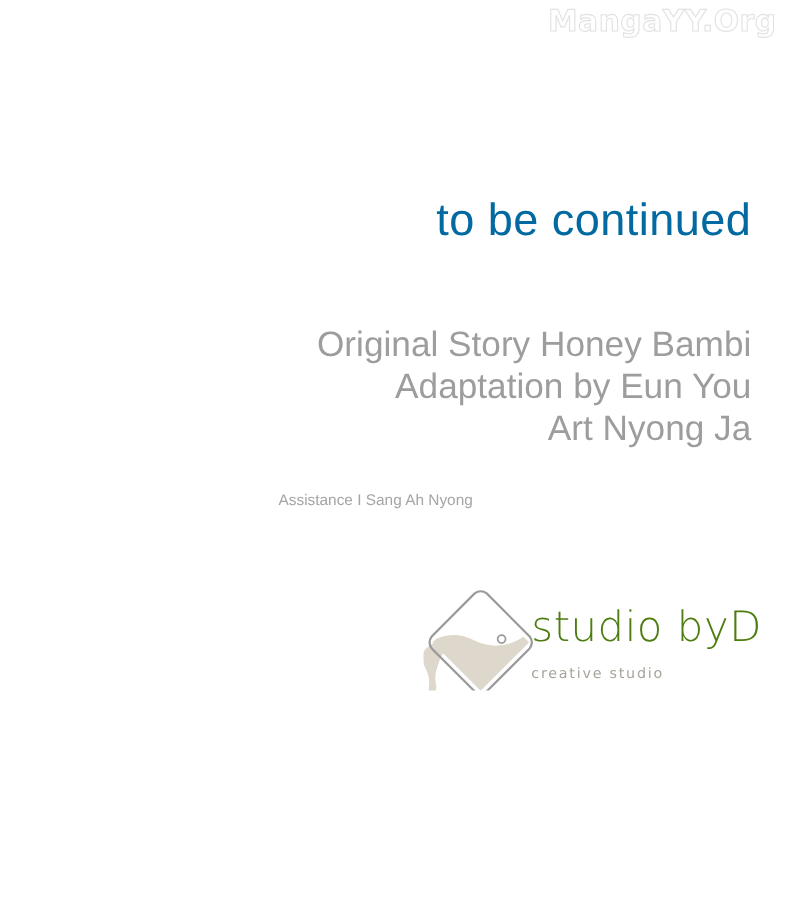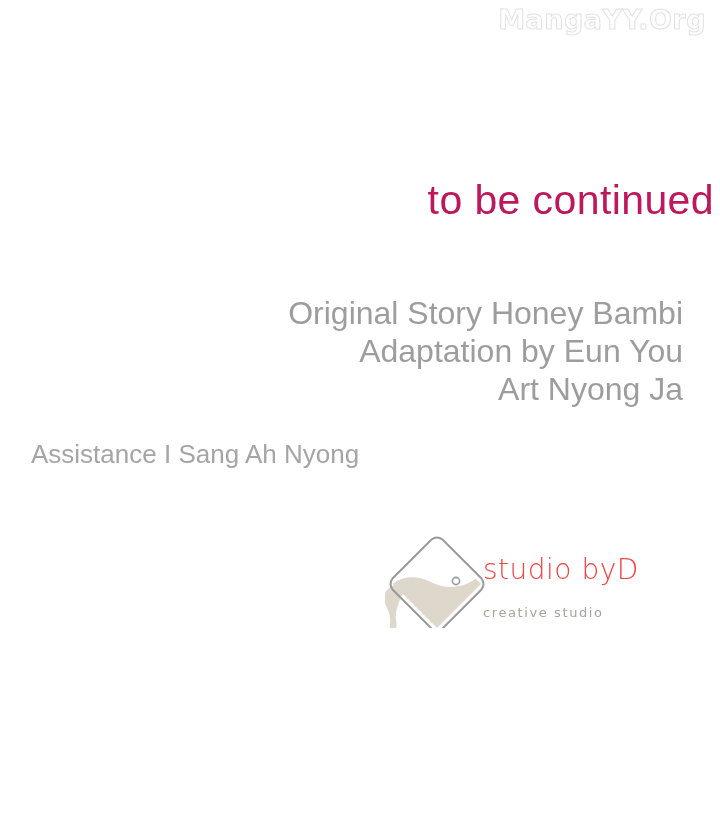--- a/index.html
+++ b/index.html
@@ -40,24 +40,23 @@
   
   .tbc {
     position: absolute;
     top: 176px;
     left: 0;
     width: 683px;
     text-align: right;
     font-size: 41px;
     font-weight: 300;
     letter-spacing: 0.4px;
-    color: #be185d;
+    color: #0369a1;
     line-height: 48px;
     white-space: nowrap;
-    padding-left: 31px;
   }
 
   
   .credits {
     position: absolute;
     top: 294px;
     left: 0;
     width: 683px;
     text-align: right;
     color: #9d9d9d;
@@ -66,27 +65,26 @@
     line-height: 38px;
     white-space: nowrap;
   }
   .credits .line { display: block; }
 
   .assist {
     position: absolute;
     top: 440px;
     left: 0;
     width: 683px;
-    text-align: left;
+    text-align: center;
     color: #a5a5a5;
-    font-size: 26px;
+    font-size: 14px;
     font-weight: 400;
     line-height: 28px;
     white-space: nowrap;
-    margin-left: 31px;
   }
 
   
   .logo {
     position: absolute;
     top: 532px;
     left: 385px;
     width: 300px;
     height: 104px;
   }
@@ -98,23 +96,23 @@
     height: 104px;
   }
   .logo-text {
     position: absolute;
     left: 98px;
     top: 18px;
     width: 200px;
   }
   .logo-title {
     font-family: "DejaVu Sans", sans-serif;
-    font-size: 28px;
+    font-size: 38px;
     font-weight: 300;
-    color: #ef4444;
+    color: #4d7c0f;
     letter-spacing: 0.5px;
     line-height: 40px;
     white-space: nowrap;
   }
   .logo-tagline {
     font-family: "DejaVu Sans", sans-serif;
     font-size: 13px;
     font-weight: 400;
     color: #a8a49c;
     letter-spacing: 1.6px;

